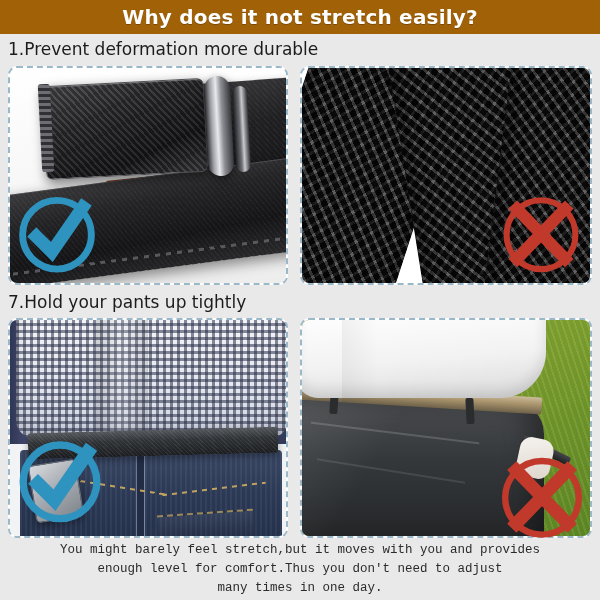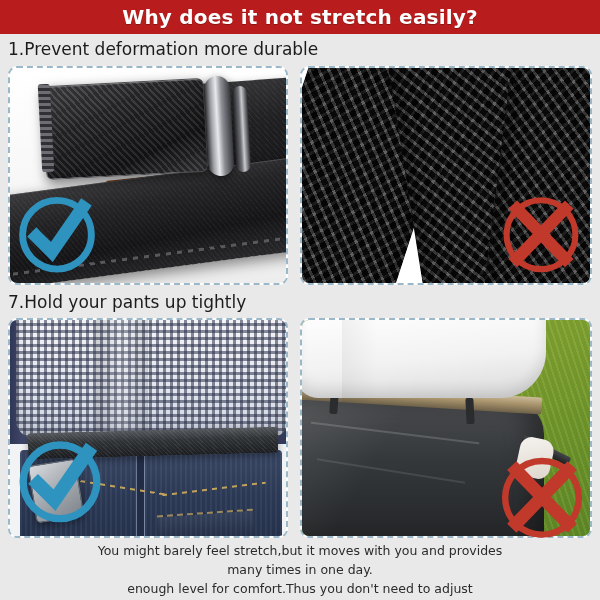--- a/index.html
+++ b/index.html
@@ -14,21 +14,21 @@
     overflow: hidden;
     position: relative;
   }
 
   
   .header {
     position: absolute;
     left: 0; top: 0;
     width: 600px;
     height: 34px;
-    background: #b91c1c;
+    background: #a16207;
     display: flex;
     align-items: center;
     justify-content: center;
   }
   .header-title {
     color: #ffffff;
     font-size: 20px;
     font-weight: bold;
     letter-spacing: 0.2px;
     white-space: nowrap;
@@ -318,20 +318,21 @@
     display: flex;
     flex-direction: column;
     align-items: center;
     justify-content: center;
   }
   .caption .line {
     color: #2b2b2b;
     font-size: 12.5px;
     line-height: 19px;
     white-space: nowrap;
+    font-family: Liberation Mono, monospace;
   }
 </style>
 </head>
 <body>
 
 <div class="header">
   <div class="header-title">Why does it not stretch easily?</div>
 </div>
 
 <div class="section-label" id="sec1">
@@ -421,15 +422,15 @@
 
 <div class="badge" id="badge-br">
   <svg viewBox="0 0 100 100" width="92" height="92">
     <circle cx="50" cy="52" r="40" fill="none" stroke="#c0392b" stroke-width="7"></circle>
     <path d="M22 22 L78 80 M78 22 L22 80" fill="none" stroke="#c0392b" stroke-width="14" stroke-linecap="square"></path>
   </svg>
 </div>
 
 <div class="caption">
   <div class="line">You might barely feel stretch,but it moves with you and provides</div>
+  <div class="line">enough level for comfort.Thus you don't need to adjust</div>
   <div class="line">many times in one day.</div>
-  <div class="line">enough level for comfort.Thus you don't need to adjust</div>
 </div>
 
 </body></html>

